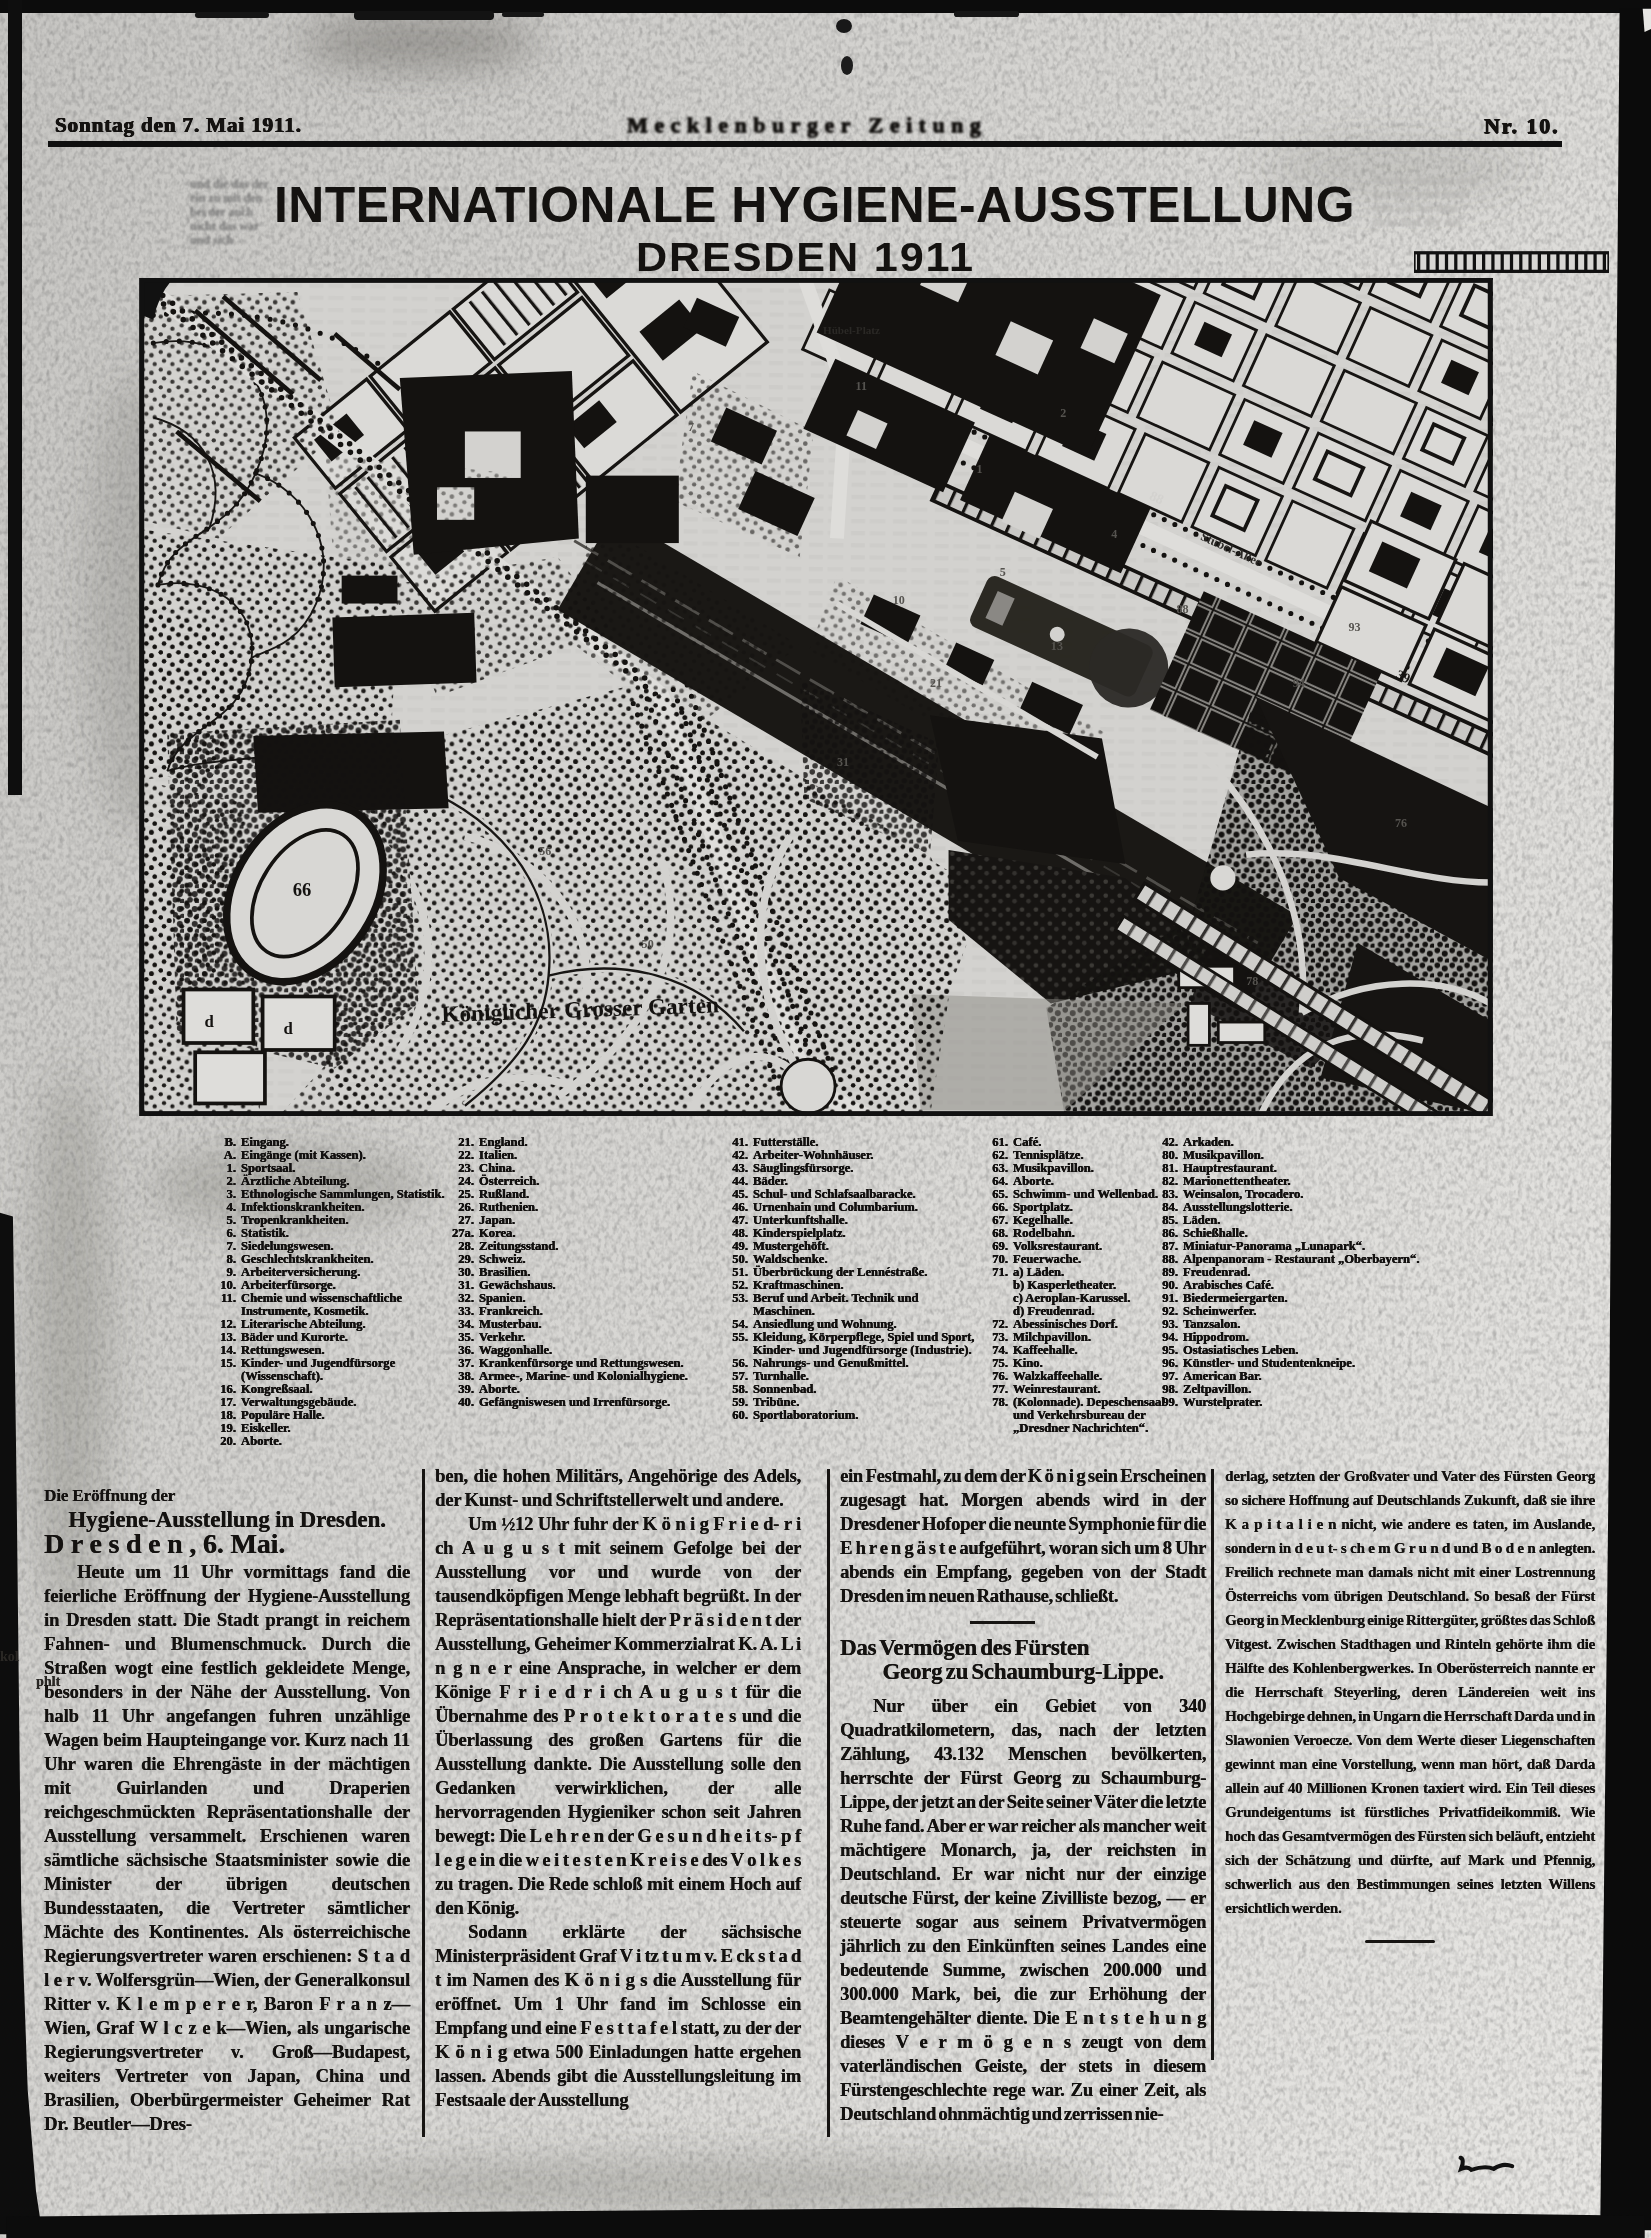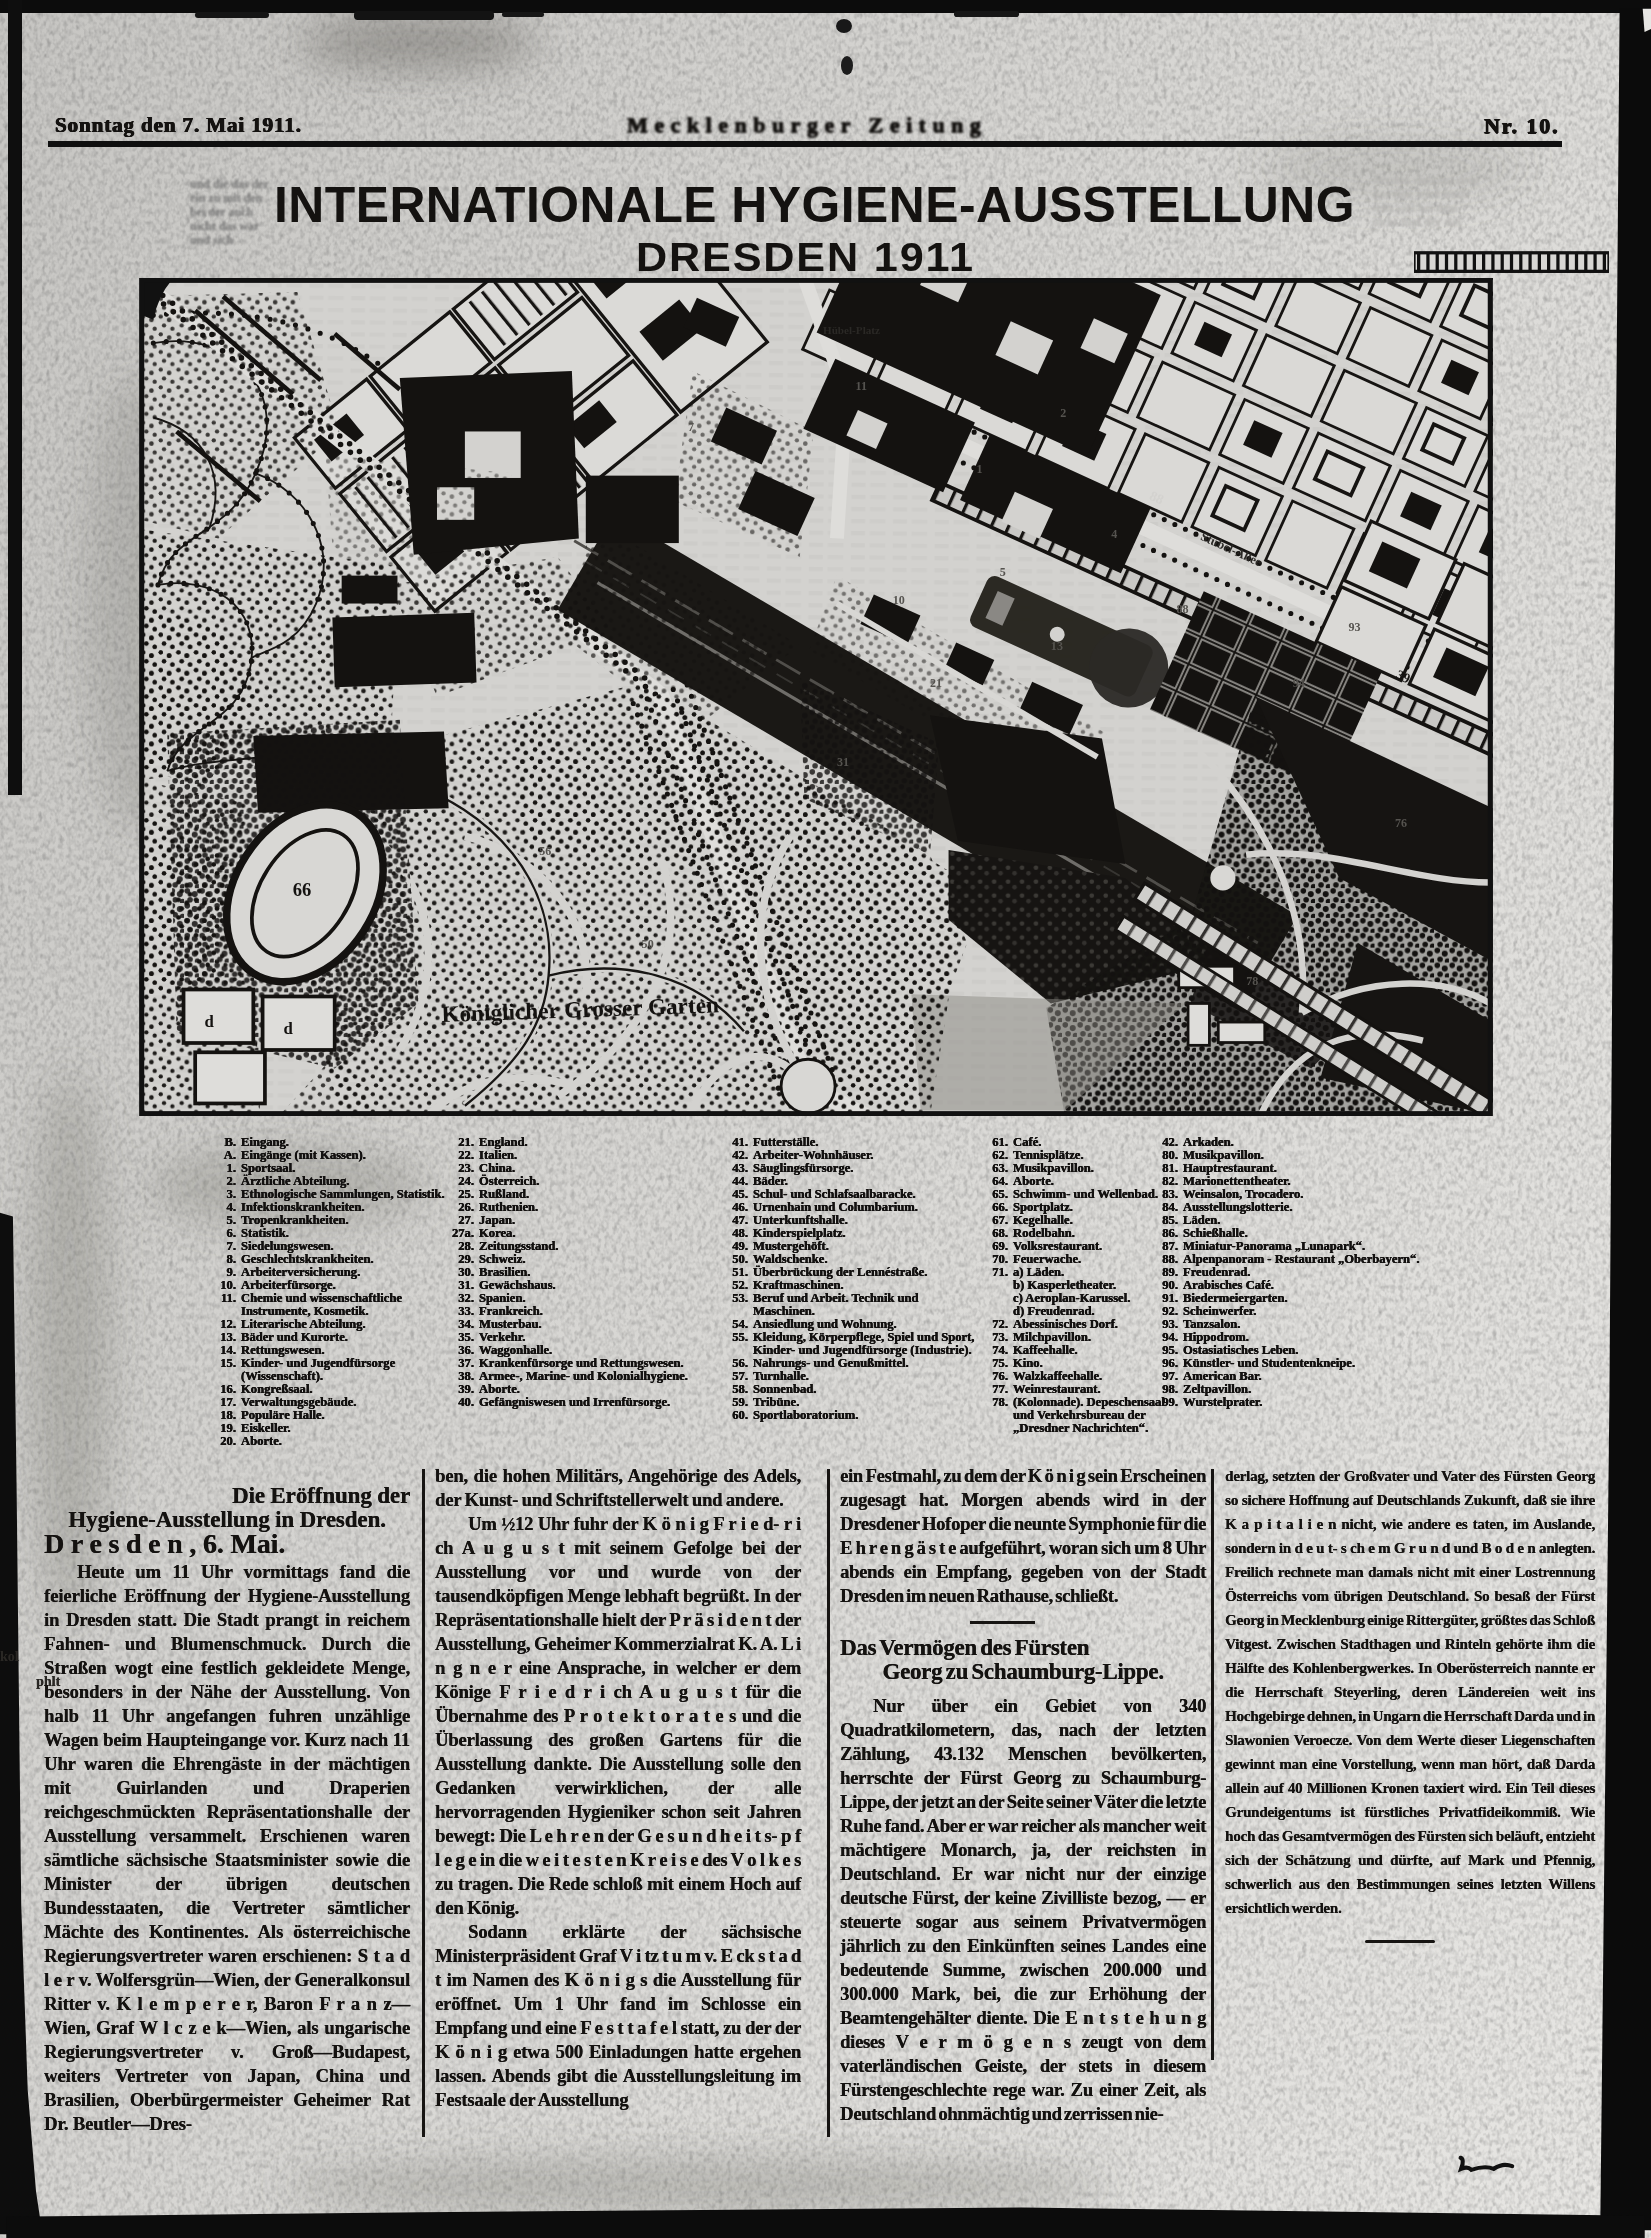--- a/index.html
+++ b/index.html
@@ -613,21 +613,21 @@
 <div><b>99.</b> Wurstelprater.</div>
 </div>
 
 <div class="abs" style="left:422px;top:1469px;width:2.8px;height:668px;background:#161412;"></div>
 
 <div class="abs" style="left:827px;top:1469px;width:2.8px;height:668px;background:#161412;"></div>
 
 <div class="abs" style="left:1211px;top:1469px;width:2.8px;height:591px;background:#161412;"></div>
 
 <div class="col frak" style="left:44px;top:1484px;width:366px;font-size:18.6px;line-height:24px;letter-spacing:-0.1px;word-spacing:-0.2px;">
-  <div style="text-indent:0;text-align:right;font-size:23px;">Die Eröffnung der</div>
+  <div style="text-indent:0;text-align:left;font-size:17px;">Die Eröffnung der</div>
   <div style="text-indent:0;text-align:center;font-size:23px;">Hygiene-Ausstellung in Dresden.</div>
   <div style="text-indent:0;text-align:left;font-size:28px;">D r e s d e n , 6. Mai.</div>
   <p style="margin-top:3.7px;">Heute um 11 Uhr vormittags fand die feierliche Eröffnung der Hygiene-Ausstellung in Dresden statt. Die Stadt prangt in reichem Fahnen- und Blumenschmuck. Durch die Straßen wogt eine festlich gekleidete Menge, besonders in der Nähe der Ausstellung. Von halb 11 Uhr angefangen fuhren unzählige Wagen beim Haupteingange vor. Kurz nach 11 Uhr waren die Ehrengäste in der mächtigen mit Guirlanden und Draperien reichgeschmückten Repräsentationshalle der Ausstellung versammelt. Erschienen waren sämtliche sächsische Staatsminister sowie die Minister der übrigen deutschen Bundesstaaten, die Vertreter sämtlicher Mächte des Kontinentes. Als österreichische Regierungsvertreter waren erschienen: S t a d l e r v. Wolfersgrün—Wien, der Generalkonsul Ritter v. K l e m p e r e r, Baron F r a n z—Wien, Graf W l c z e k—Wien, als ungarische Regierungsvertreter v. Groß—Budapest, weiters Vertreter von Japan, China und Brasilien, Oberbürgermeister Geheimer Rat Dr. Beutler—Dres-</p>
 </div>
 
 <div class="col frak" style="left:435px;top:1464px;width:366px;font-size:18.6px;line-height:24px;letter-spacing:-0.2px;word-spacing:-0.9px;">
   <p style="text-indent:0;">ben, die hohen Militärs, Angehörige des Adels, der Kunst- und Schriftstellerwelt und andere.</p>
   <p>Um ½12 Uhr fuhr der K ö n i g F r i e d- r i ch A u g u s t mit seinem Gefolge bei der Ausstellung vor und wurde von der tausendköpfigen Menge lebhaft begrüßt. In der Repräsentationshalle hielt der P r ä s i d e n t der Ausstellung, Geheimer Kommerzialrat K. A. L i n g n e r eine Ansprache, in welcher er dem Könige F r i e d r i ch A u g u s t für die Übernahme des P r o t e k t o r a t e s und die Überlassung des großen Gartens für die Ausstellung dankte. Die Ausstellung solle den Gedanken verwirklichen, der alle hervorragenden Hygieniker schon seit Jahren bewegt: Die L e h r e n der G e s u n d h e i t s- p f l e g e in die w e i t e s t e n K r e i s e des V o l k e s zu tragen. Die Rede schloß mit einem Hoch auf den König.</p>
   <p>Sodann erklärte der sächsische Ministerpräsident Graf V i tz t u m v. E ck s t a d t im Namen des K ö n i g s die Ausstellung für eröffnet. Um 1 Uhr fand im Schlosse ein Empfang und eine F e s t t a f e l statt, zu der der K ö n i g etwa 500 Einladungen hatte ergehen lassen. Abends gibt die Ausstellungsleitung im Festsaale der Ausstellung</p>
 </div>

